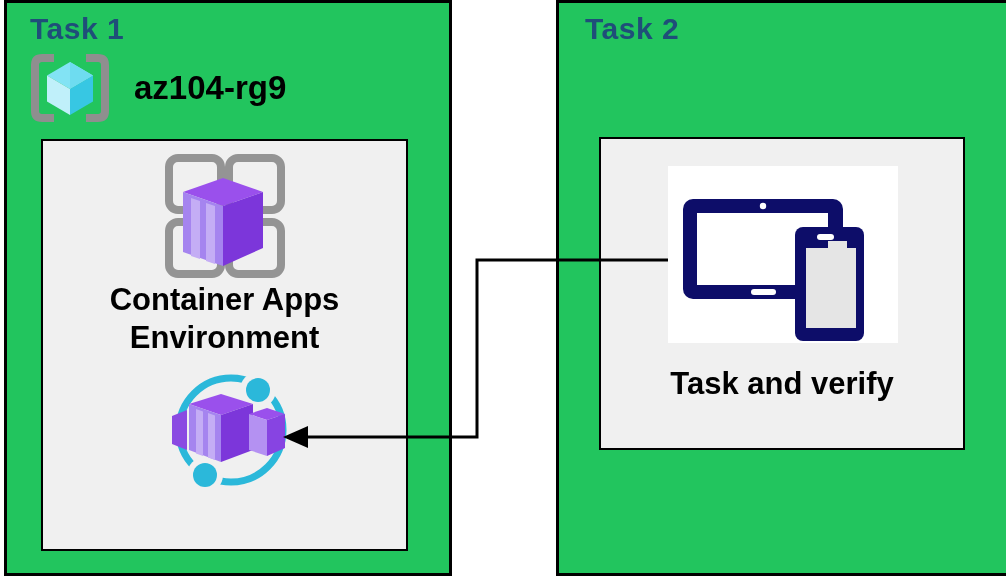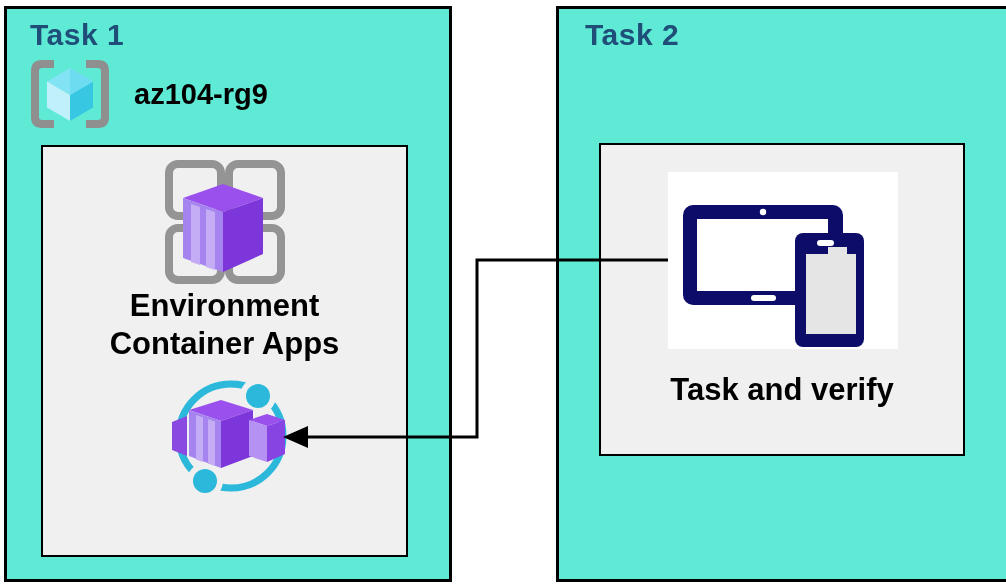--- a/index.html
+++ b/index.html
@@ -9,23 +9,23 @@
   }
   .canvas {
     position: relative;
     width: 1006px;
     height: 584px;
     background: #ffffff;
     overflow: hidden;
   }
   .task-box {
     position: absolute;
-    top: 6px;
+    top: 0;
     height: 576px;
-    background: #5eead4;
+    background: #22c55e;
     border: 3px solid #000000;
   }
   .task-box.t1 { left: 4px;   width: 448px; }
   .task-box.t2 { left: 556px; width: 538px; }
   .task-title {
     position: absolute;
     font-size: 30px;
     font-weight: bold;
     color: #1f4e79;
     letter-spacing: 0.5px;
@@ -34,21 +34,21 @@
   .t1 .task-title { left: 23px; top: 9px; }
   .t2 .task-title { left: 26px; top: 9px; }
 
   .rg-row {
     position: absolute;
     left: 21px; top: 49px;
     display: flex;
     align-items: center;
   }
   .rg-name {
-    font-size: 29px;
+    font-size: 33px;
     font-weight: bold;
     color: #000000;
     margin-left: 22px;
     white-space: nowrap;
   }
 
   .inner-box {
     position: absolute;
     background: #f0f0f0;
     border: 2px solid #000000;
@@ -118,22 +118,22 @@
           <rect x="70" y="74" width="52" height="52" rx="9"></rect>
         </g>
         <polygon points="64,30 104,44 64,58 24,44" fill="#9a50ec"></polygon>
         <polygon points="24,44 64,58 64,118 24,104" fill="#a584ef"></polygon>
         <polygon points="32,50 41,53 41,111 32,108" fill="#c4adf5"></polygon>
         <polygon points="47,55 56,58 56,116 47,113" fill="#c4adf5"></polygon>
         <polygon points="64,58 104,44 104,100 64,118" fill="#7c36da"></polygon>
       </svg>
 
       <div class="diagram-label env-label">
+        <div>Container Apps</div>
         <div>Environment</div>
-        <div>Container Apps</div>
       </div>
 
       <svg class="ca-icon" width="135" height="125" viewBox="0 0 135 125">
         <circle cx="66" cy="60" r="52" fill="none" stroke="#2bb8da" stroke-width="7"></circle>
 
         <circle cx="93" cy="20" r="18" fill="#f0f0f0"></circle>
         <circle cx="40" cy="105" r="18" fill="#f0f0f0"></circle>
 
         <circle cx="93" cy="20" r="12" fill="#2bb8da"></circle>
         <circle cx="40" cy="105" r="12" fill="#2bb8da"></circle>

